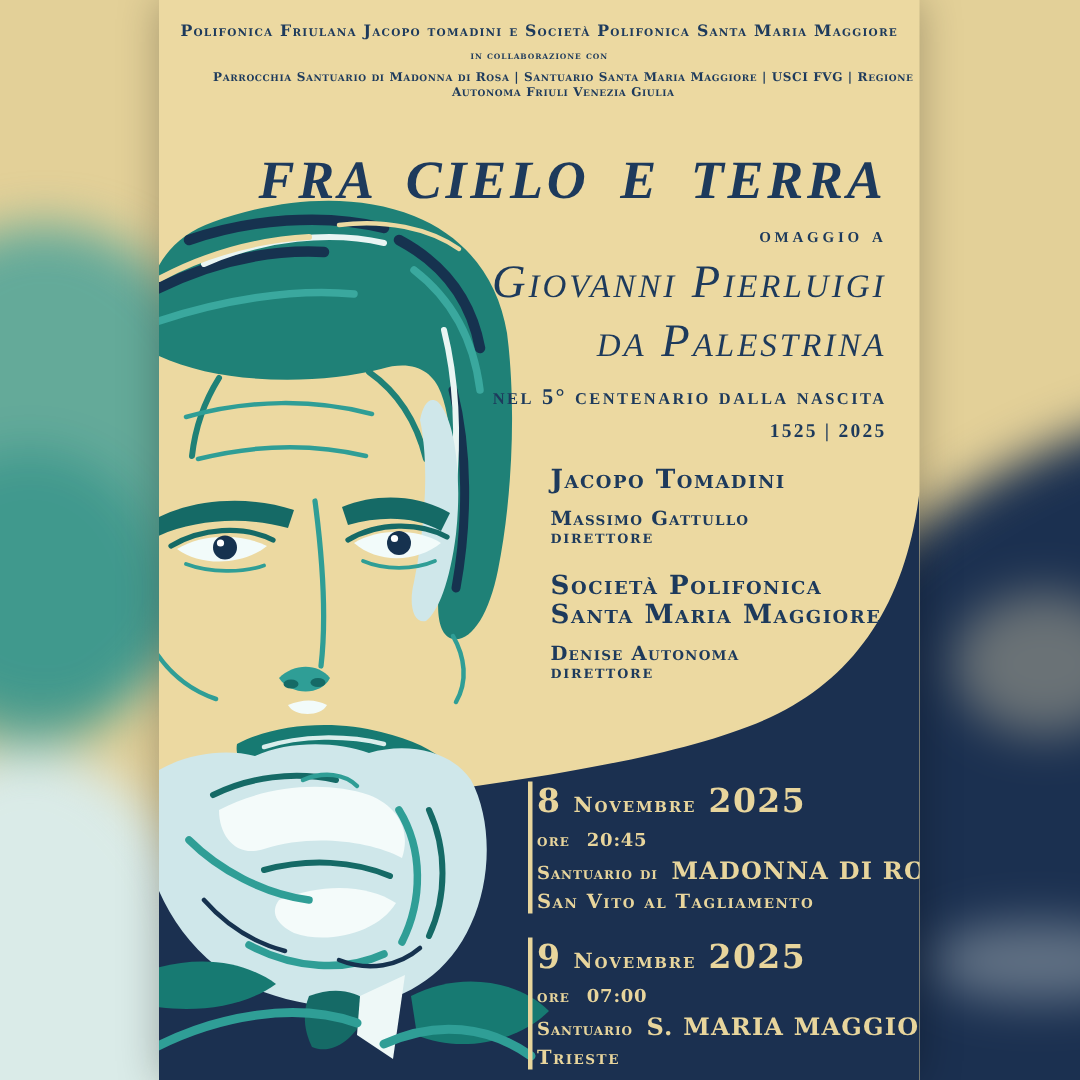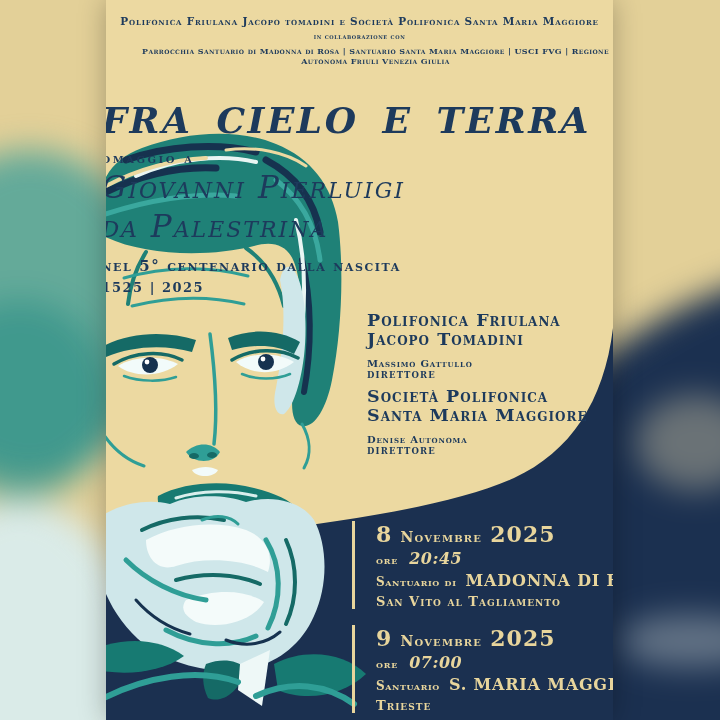--- a/index.html
+++ b/index.html
@@ -19,44 +19,44 @@
   
   .poster{position:absolute;left:106px;top:0;width:507px;height:720px;background:#ecd9a1;
           box-shadow:0 0 26px rgba(0,0,0,.28);overflow:hidden;color:#1d3a5c;}
   .artwork{position:absolute;inset:0;width:507px;height:720px;}
   
   .header{position:absolute;top:15px;left:0;width:100%;text-align:center;}
   .organizers{font-size:10.5px;font-weight:bold;font-variant:small-caps;letter-spacing:.8px;}
   .collab{font-size:6.5px;font-weight:bold;font-variant:small-caps;letter-spacing:.6px;margin-top:6px;}
   .partners{font-size:8px;font-weight:bold;font-variant:small-caps;letter-spacing:.4px;margin-top:5px;padding-left:32px;}
   
-  .title-block{position:absolute;top:99px;right:22px;}
+  .title-block{position:absolute;top:99px;right:22px;text-align:right;font-family:Liberation Serif, serif;}
   .main-title{font-size:36px;font-weight:bold;font-style:italic;letter-spacing:2.5px;word-spacing:9px;
               color:#1d3a5c;white-space:nowrap;}
   .tribute{font-size:14px;font-weight:bold;font-variant:small-caps;letter-spacing:2.5px;margin-top:9px;}
   .honoree{font-size:31px;font-style:italic;font-variant:small-caps;letter-spacing:2px;line-height:35px;
            margin-top:4px;white-space:nowrap;}
   .centenary{font-size:15px;font-weight:bold;font-variant:small-caps;letter-spacing:1.6px;margin-top:13px;white-space:nowrap;}
   .years{font-size:13px;font-weight:bold;letter-spacing:1.5px;margin-top:5px;}
   
   .choirs{position:absolute;left:261px;top:311px;}
   .choir-name{font-size:17.5px;font-weight:bold;font-variant:small-caps;letter-spacing:1px;line-height:19px;white-space:nowrap;}
-  .director{font-size:10px;font-weight:bold;font-variant:small-caps;letter-spacing:.8px;margin-top:9px;}
+  .director{font-size:13px;font-weight:bold;font-variant:small-caps;letter-spacing:.8px;margin-top:9px;}
   .role{font-size:8.5px;font-weight:bold;letter-spacing:1.2px;text-transform:uppercase;margin-top:1px;}
-  .choir + .choir{margin-top:7px;}
-  
-  .event{position:absolute;left:246px;border-left:3px solid #e8d59c;padding-left:21px;color:#e8d59c;}
+  .choir + .choir{margin-top:17px;}
+  
+  .event{position:absolute;left:246px;border-left:3px solid #e8d59c;padding-left:3px;color:#e8d59c;}
   .event-1{top:521px;}
   .event-2{top:625px;}
   .day-line{white-space:nowrap;}
   .day,.year{font-size:22px;font-weight:bold;letter-spacing:1px;}
   .month{font-size:14px;font-weight:bold;font-variant:small-caps;letter-spacing:1.2px;margin:0 3px;}
   .time-line{margin-top:2px;white-space:nowrap;}
   .time-label{font-size:12px;font-weight:bold;font-variant:small-caps;letter-spacing:.8px;margin-right:6px;}
-  .time-value{font-size:16px;font-weight:bold;letter-spacing:.5px;font-style:italic;}
+  .time-value{font-size:12px;font-weight:bold;letter-spacing:.5px;}
   .venue-line{margin-top:3px;white-space:nowrap;}
   .venue-prefix{font-size:12px;font-weight:bold;font-variant:small-caps;letter-spacing:.6px;margin-right:4px;}
   .venue-name{font-size:16px;font-weight:bold;letter-spacing:.8px;}
   .city{font-size:13px;font-weight:bold;font-variant:small-caps;letter-spacing:1px;margin-top:4px;white-space:nowrap;}
 </style>
 </head>
 <body>
 
 <div class="stage">
 
@@ -164,21 +164,20 @@
       <div class="main-title">FRA CIELO E TERRA</div>
       <div class="tribute">omaggio a</div>
       <div class="honoree">Giovanni Pierluigi</div>
       <div class="honoree">da Palestrina</div>
       <div class="centenary">nel 5° centenario dalla nascita</div>
       <div class="years">1525 | 2025</div>
     </div>
 
     <div class="choirs">
       <div class="choir">
-        <div class="choir-name">Polifonica Friulana</div>
         <div class="choir-name">Jacopo Tomadini</div>
         <div class="director">Massimo Gattullo</div>
         <div class="role">direttore</div>
       </div>
       <div class="choir">
         <div class="choir-name">Società Polifonica</div>
         <div class="choir-name">Santa Maria Maggiore</div>
         <div class="director">Denise Autonoma</div>
         <div class="role">direttore</div>
       </div>

